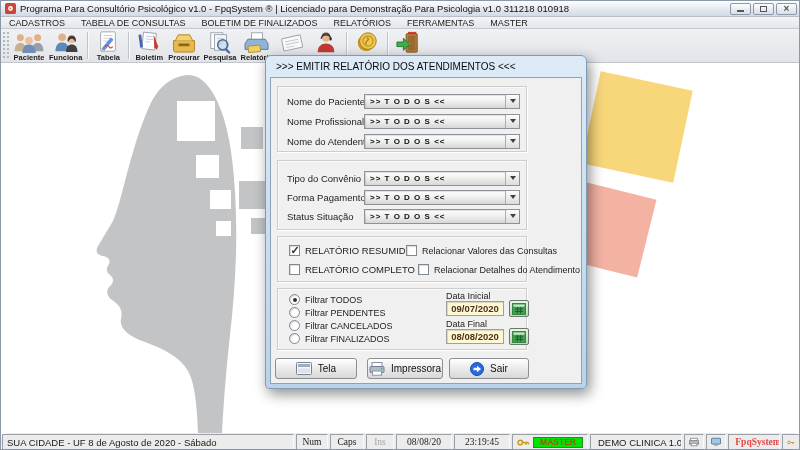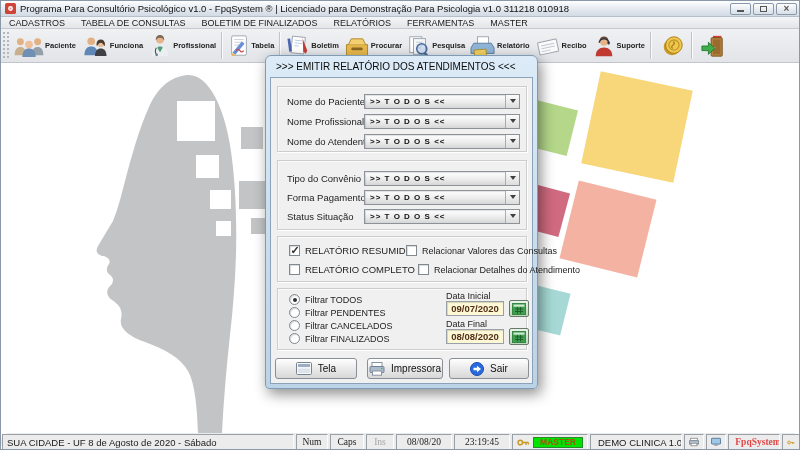--- a/index.html
+++ b/index.html
@@ -26,34 +26,34 @@
     background:linear-gradient(#f4f5f7,#e3e5e9); border-bottom:1px solid #c6cad0;
     display:flex; align-items:center; gap:16px; padding:0 8px; z-index:39; }
   .menu-item { font-size:9px; color:#1a1a1a; white-space:nowrap; }
 
   
   .toolbar { position:absolute; left:0; top:28px; width:800px; height:34px;
     background:linear-gradient(#f0f1f3,#e2e4e8); border-bottom:1px solid #c2c6cc;
     display:flex; align-items:stretch; z-index:5; }
   .grip { width:8px; margin:2px 1px; background-image:radial-gradient(#b2b8be 1px, transparent 1.2px);
     background-size:4px 4px; }
-  .tbtn { display:flex; flex-direction:row; align-items:center; justify-content:flex-end;
+  .tbtn { display:flex; flex-direction:column; align-items:center; justify-content:flex-start;
     padding:1px 2px 0 2px; min-width:34px; }
   .ticon { height:24px; display:flex; align-items:center; }
   .ticon svg { display:block; }
   .tlabel { font-size:7.5px; font-weight:bold; color:#222; white-space:nowrap; line-height:8px; }
   .tsep { width:1px; margin:3px 3px; background:#c0c4ca; box-shadow:1px 0 0 #fafafa; }
 
   
   .workspace { position:absolute; left:0; top:62px; width:800px; height:370px; background:#fff; z-index:1; }
   .head-svg { position:absolute; left:0; top:0; }
   .deco-square { position:absolute; z-index:1; }
 
   
-  .dialog { position:absolute; left:264px; top:54px; width:273px; height:334px; z-index:20;
+  .dialog { position:absolute; left:264px; top:54px; width:322px; height:334px; z-index:20;
     background:linear-gradient(#dcebf7,#bcd2e6); border:1px solid #7e9cb6; border-radius:6px 6px 4px 4px;
     box-shadow:3px 5px 14px rgba(0,0,0,.45); }
   .dialog-title { height:21px; display:flex; align-items:center; padding-left:10px;
     font-size:10px; font-weight:500; color:#0a0a0a; white-space:nowrap; }
   .dialog-client { position:absolute; left:4px; right:4px; top:21px; bottom:4px;
     background:#f0f0f0; border:1px solid #8aa2ba; }
 
   .groupbox { position:absolute; border:1px solid #cdcdcd; box-shadow:1px 1px 0 #ffffff, inset 1px 1px 0 #fafafa; }
 
   .frow { position:absolute; left:0; width:100%; height:16px; display:flex; align-items:center; }
@@ -161,33 +161,20 @@
             <circle cx="11" cy="6.5" r="4" fill="#e2b183"></circle>
             <path d="M4,21c0-6.5 3-9 7-9s7,2.5 7,9z" fill="#5f87b8"></path>
             <circle cx="21" cy="9" r="3.6" fill="#e9bd95"></circle>
             <path d="M21,4.6c-2.6,0-4.4,1.8-4.4,4.8 0,1 .2,1.8 .5,2.4 1-1.4 2-3.6 3.9-3.6 1.9,0 2.9,2.2 3.9,3.6 .3-.6 .5-1.4 .5-2.4 0-3-1.8-4.8-4.4-4.8z" fill="#4a3a30"></path>
             <path d="M15,22c0-5.5 2.5-8 6-8s6,2.5 6,8z" fill="#3f3f46"></path>
           </svg>
       </span>
       <span class="tlabel">Funciona</span>
     </div>
 
-    <div class="tbtn">
-      <span class="ticon">
-        <svg width="26" height="24" viewBox="0 0 26 26">
-            <circle cx="13" cy="6" r="4.2" fill="#e6b489"></circle>
-            <path d="M13,1.2c-2.8,0-4.6,2-4.6,4.8l.3,1c.8-1.6 1.4-3 4.3-3 2.9,0 3.5,1.4 4.3,3l.3-1c0-2.8-1.8-4.8-4.6-4.8z" fill="#7c6a58"></path>
-            <path d="M4,24c0-7 3.5-10.5 9-10.5s9,3.5 9,10.5z" fill="#eceff2"></path>
-            <path d="M10,14.5 L13,20 L16,14.5 L14.5,13.5 h-3z" fill="#4f9e7a"></path>
-            <path d="M9,15 q-2,4 0,7" stroke="#3a5a4a" fill="none" stroke-width="1.2"></path>
-            <circle cx="9.4" cy="22.6" r="1.4" fill="#6a7a8a"></circle>
-          </svg>
-      </span>
-      <span class="tlabel">Profissional</span>
-    </div>
 
     <div class="tsep"></div>
 
     <div class="tbtn">
       <span class="ticon">
         <svg width="24" height="24" viewBox="0 0 24 26">
             <rect x="4" y="2" width="16" height="21" rx="1.5" fill="#fff" stroke="#9aa4ae"></rect>
             <path d="M7,6h10M7,9h10M7,12h6" stroke="#c8ccd2" stroke-width="1"></path>
             <path d="M5,20 L15,8 l3,2.5 L8,22.5 z" fill="#6a8fd8"></path>
             <path d="M5,20 l-1,4 4,-1z" fill="#e8b84a"></path>

